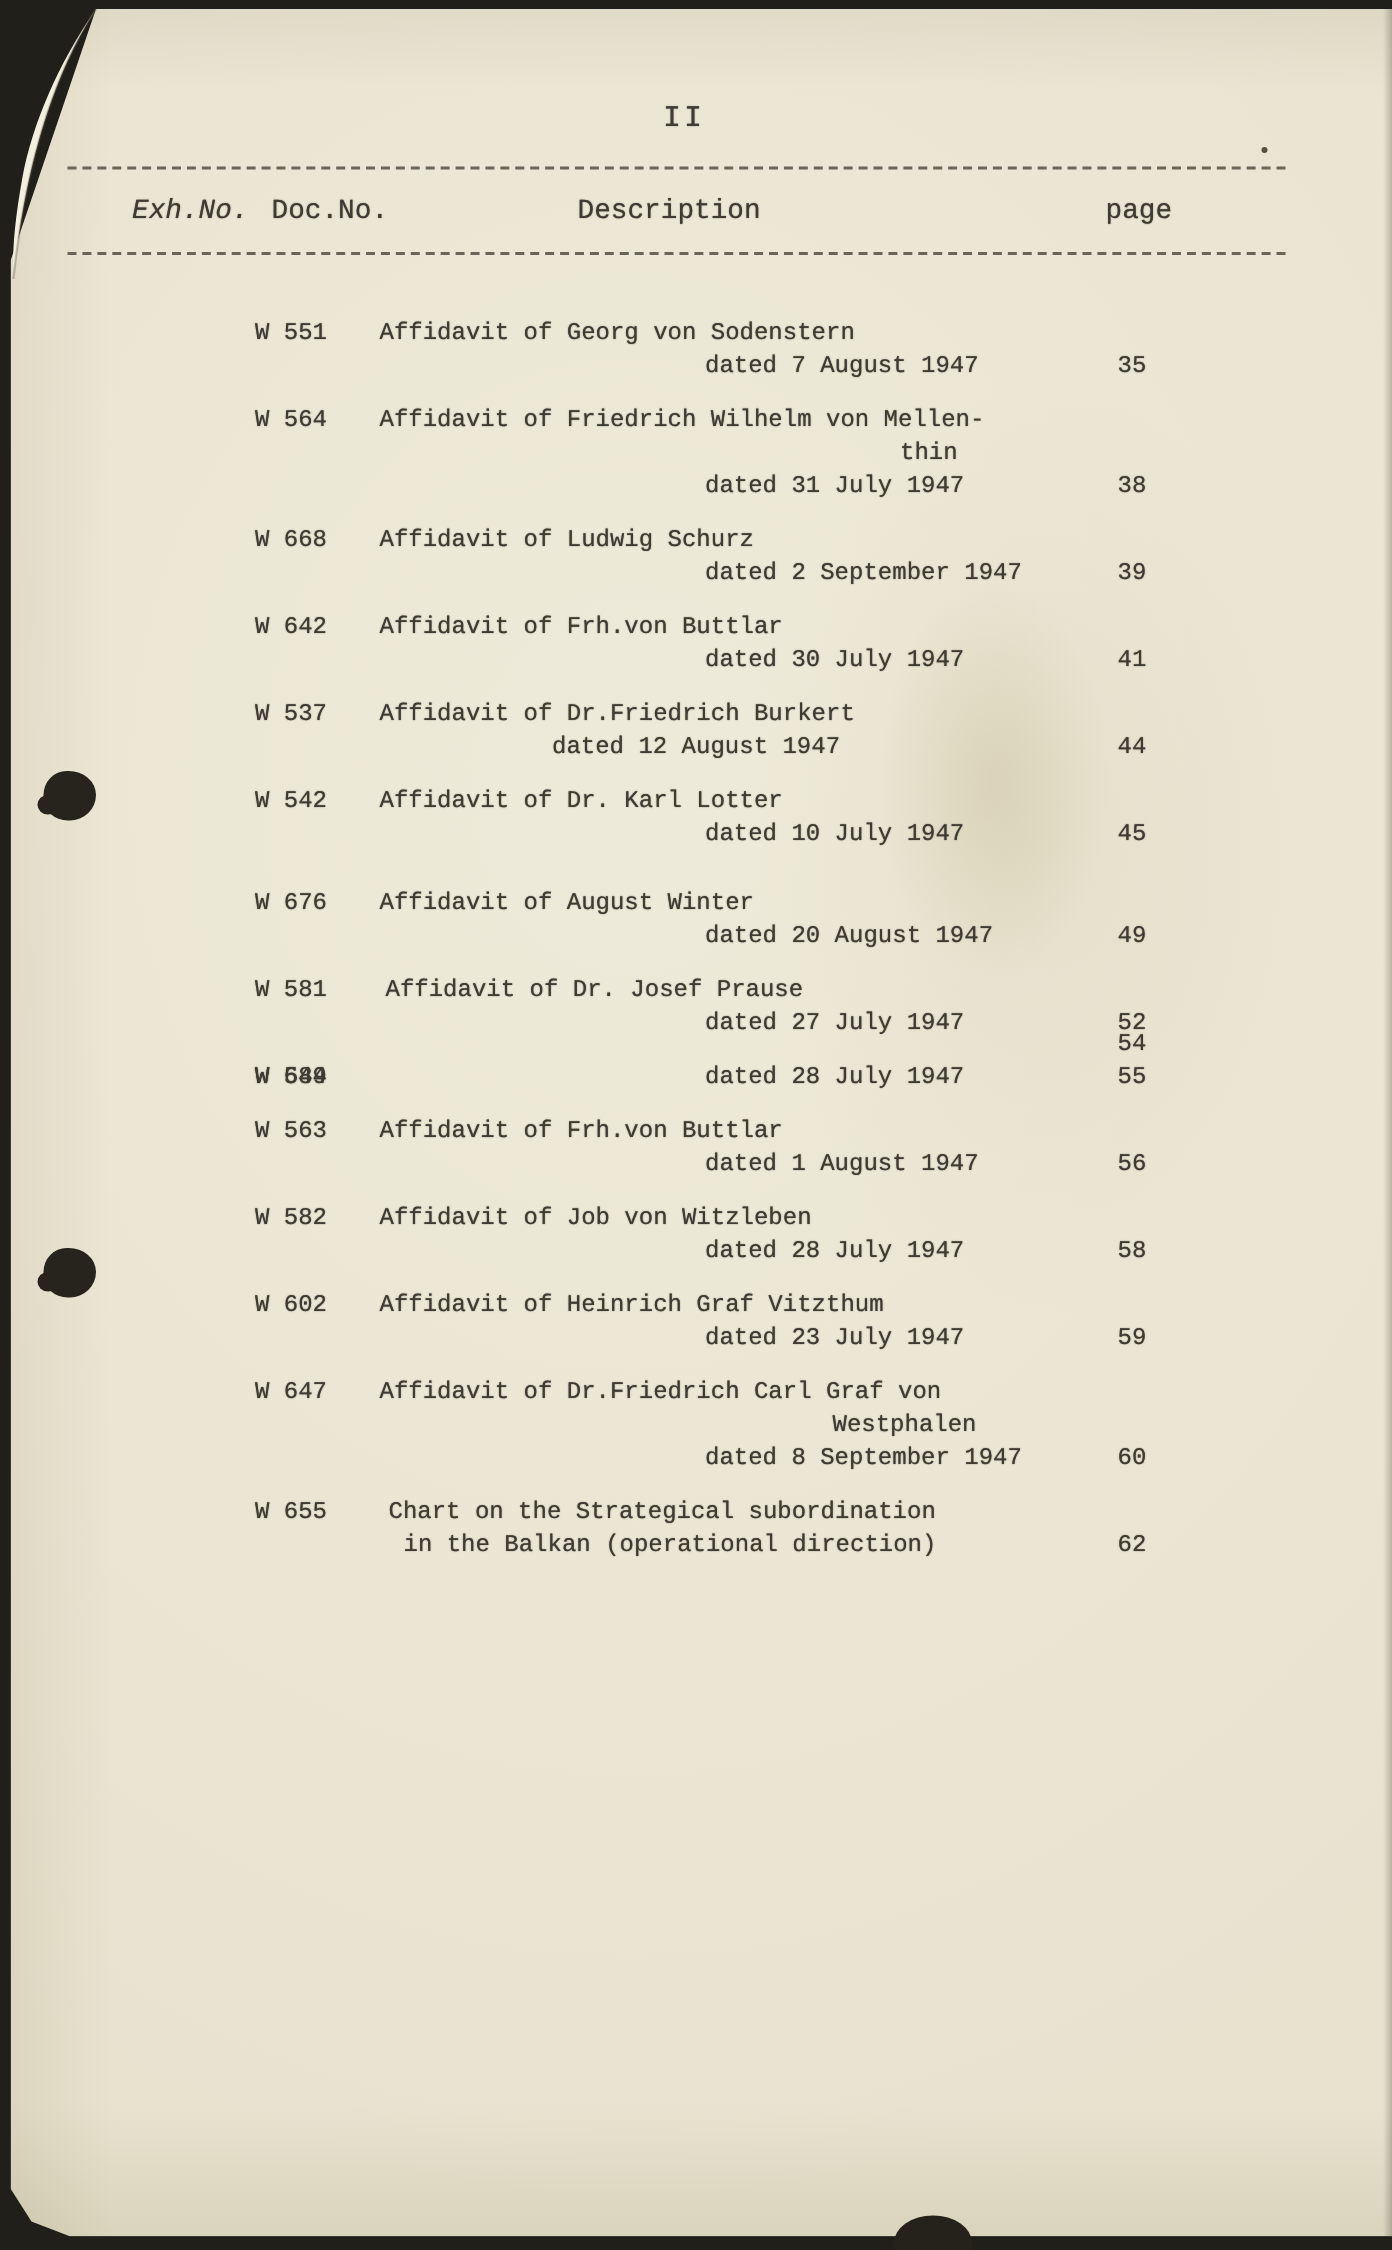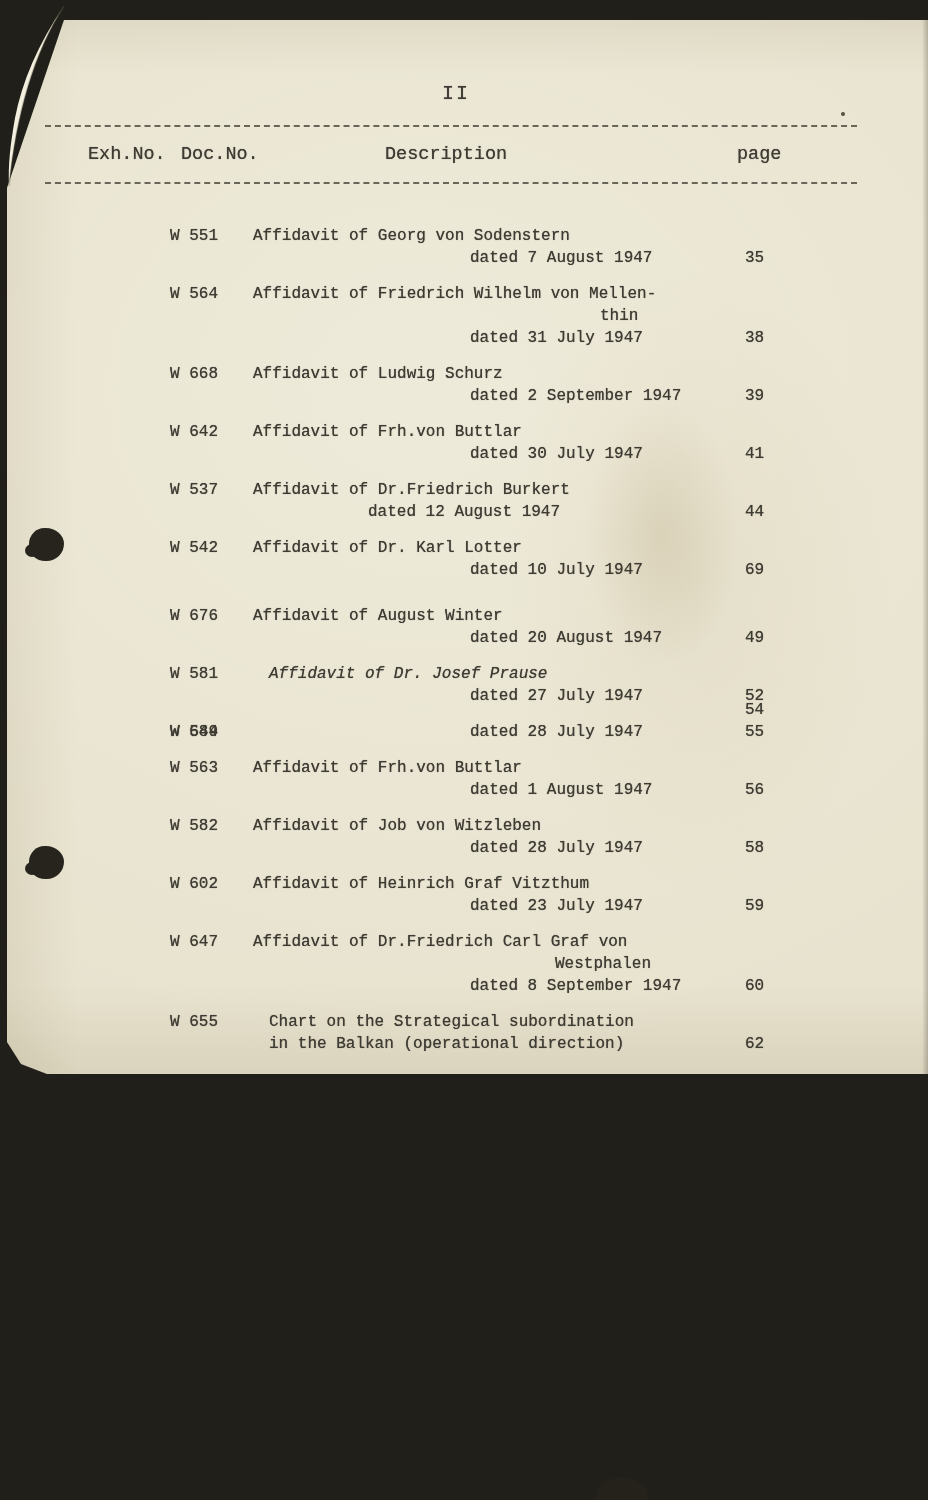--- a/index.html
+++ b/index.html
@@ -3,42 +3,42 @@
 <meta charset="utf-8">
 <style>
   html,body{margin:0;padding:0;}
   body{
     width:928px;height:1500px;overflow:hidden;
     background:var(--bg,#211f1a);
     font-family:"Liberation Mono","DejaVu Sans Mono",monospace;
   }
   .scan{position:relative;width:928px;height:1500px;}
   .paper{
-    position:absolute;left:7px;top:20px;width:921px;height:1054px;
+    position:absolute;left:7px;top:6px;width:921px;height:1485px;
     background:
       radial-gradient(ellipse 110px 190px at 655px 515px, rgba(140,115,60,0.14), transparent 70%),
       radial-gradient(ellipse 260px 420px at 690px 560px, rgba(150,130,80,0.08), transparent 75%),
       radial-gradient(ellipse 90% 65% at 45% 35%, rgba(255,253,244,0.28), transparent 100%),
       linear-gradient(90deg, rgba(115,98,58,0.10), rgba(115,98,58,0) 70px),
       linear-gradient(0deg, rgba(115,98,58,0.12), rgba(115,98,58,0) 90px),
       linear-gradient(180deg, rgba(110,98,62,0.10), rgba(110,98,62,0) 55px),
       var(--paper,#e8e3cf);
     clip-path: polygon(57px 0, 100% 0, 100% 100%, 40px 100%, 14px calc(100% - 10px), 0 calc(100% - 32px), 0 168px);
     color:var(--ink,#3e3b33);
   }
   .type{ text-shadow:0 0 0.8px rgba(62,59,51,0.85); white-space:nowrap; }
   .roman{position:absolute;left:384px;top:62px;width:130px;text-align:center;
     font-size:20px;letter-spacing:2px;}
   .rule{position:absolute;left:38px;width:812px;height:0;
     border-top:2.5px dashed rgba(68,64,54,0.78);}
   .rule-top{top:105px;}
   .rule-bottom{top:162px;}
   .thead{position:absolute;top:124px;left:0;width:100%;font-size:18.5px;line-height:22px;}
   .thead span{position:absolute;}
-  .th-exh{left:81px;}
+  .th-exh{left:81px;font-style:italic;}
   .th-doc{left:174px;}
   .th-desc{left:378px;}
   .th-page{left:730px;}
   .entries{position:absolute;left:0;top:205px;width:100%;font-size:16px;line-height:22px;}
   .entry{position:relative;margin-bottom:14px;}
   .entry .exh{position:absolute;left:163px;top:0;}
   .entry .desc{margin-left:246px;}
   .entry .pg{position:absolute;left:738px;bottom:0;}
   .hole{position:absolute;width:35px;height:33px;background:#26241d;
     border-radius:46% 54% 52% 48% / 50% 50% 54% 46%;}
@@ -113,34 +113,34 @@
             <div class="line" style="margin-left: 115px;">dated 12 August 1947</div>
           </div>
           <span class="pg">44</span>
         </div>
         <div class="entry">
           <span class="exh">W 542</span>
           <div class="desc">
             <div class="line" style="margin-left: 0px;">Affidavit of Dr. Karl Lotter</div>
             <div class="line" style="margin-left: 217px;">dated 10 July 1947</div>
           </div>
-          <span class="pg">69</span>
+          <span class="pg">45</span>
         </div>
         <div class="entry">
           <span class="exh">W 676</span>
           <div class="desc">
             <div class="line" style="margin-left: 0px; margin-top: 24px;">Affidavit of August Winter</div>
             <div class="line" style="margin-left: 217px;">dated 20 August 1947</div>
           </div>
           <span class="pg">49</span>
         </div>
         <div class="entry">
           <span class="exh">W 581</span>
           <div class="desc">
-            <div class="line" style="margin-left: 16px; font-style: italic;">Affidavit of Dr. Josef Prause</div>
+            <div class="line" style="margin-left: 4px;">Affidavit of Dr. Josef Prause</div>
             <div class="line" style="margin-left: 217px;">dated 27 July 1947</div>
           </div>
           <span class="pg">52</span>
         </div>
         <div class="entry">
           <span class="exh">W 644</span>
           <span class="pg">54</span>
         </div>
         <div class="entry">
           <span class="exh">W 589</span>
@@ -178,21 +178,21 @@
           <div class="desc">
             <div class="line" style="margin-left: 0px;">Affidavit of Dr.Friedrich Carl Graf von</div>
             <div class="line" style="margin-left: 302px;">Westphalen</div>
             <div class="line" style="margin-left: 217px;">dated 8 September 1947</div>
           </div>
           <span class="pg">60</span>
         </div>
         <div class="entry">
           <span class="exh">W 655</span>
           <div class="desc">
-            <div class="line" style="margin-left: 16px;">Chart on the Strategical subordination</div>
+            <div class="line" style="margin-left: 6px;">Chart on the Strategical subordination</div>
             <div class="line" style="margin-left: 16px;">in the Balkan (operational direction)</div>
           </div>
           <span class="pg">62</span>
         </div>
       </div>
 
     <div class="hole hole-1"></div>
     <div class="hole hole-2"></div>
     <div class="speck"></div>
     <div class="edge-shadow-right"></div>

